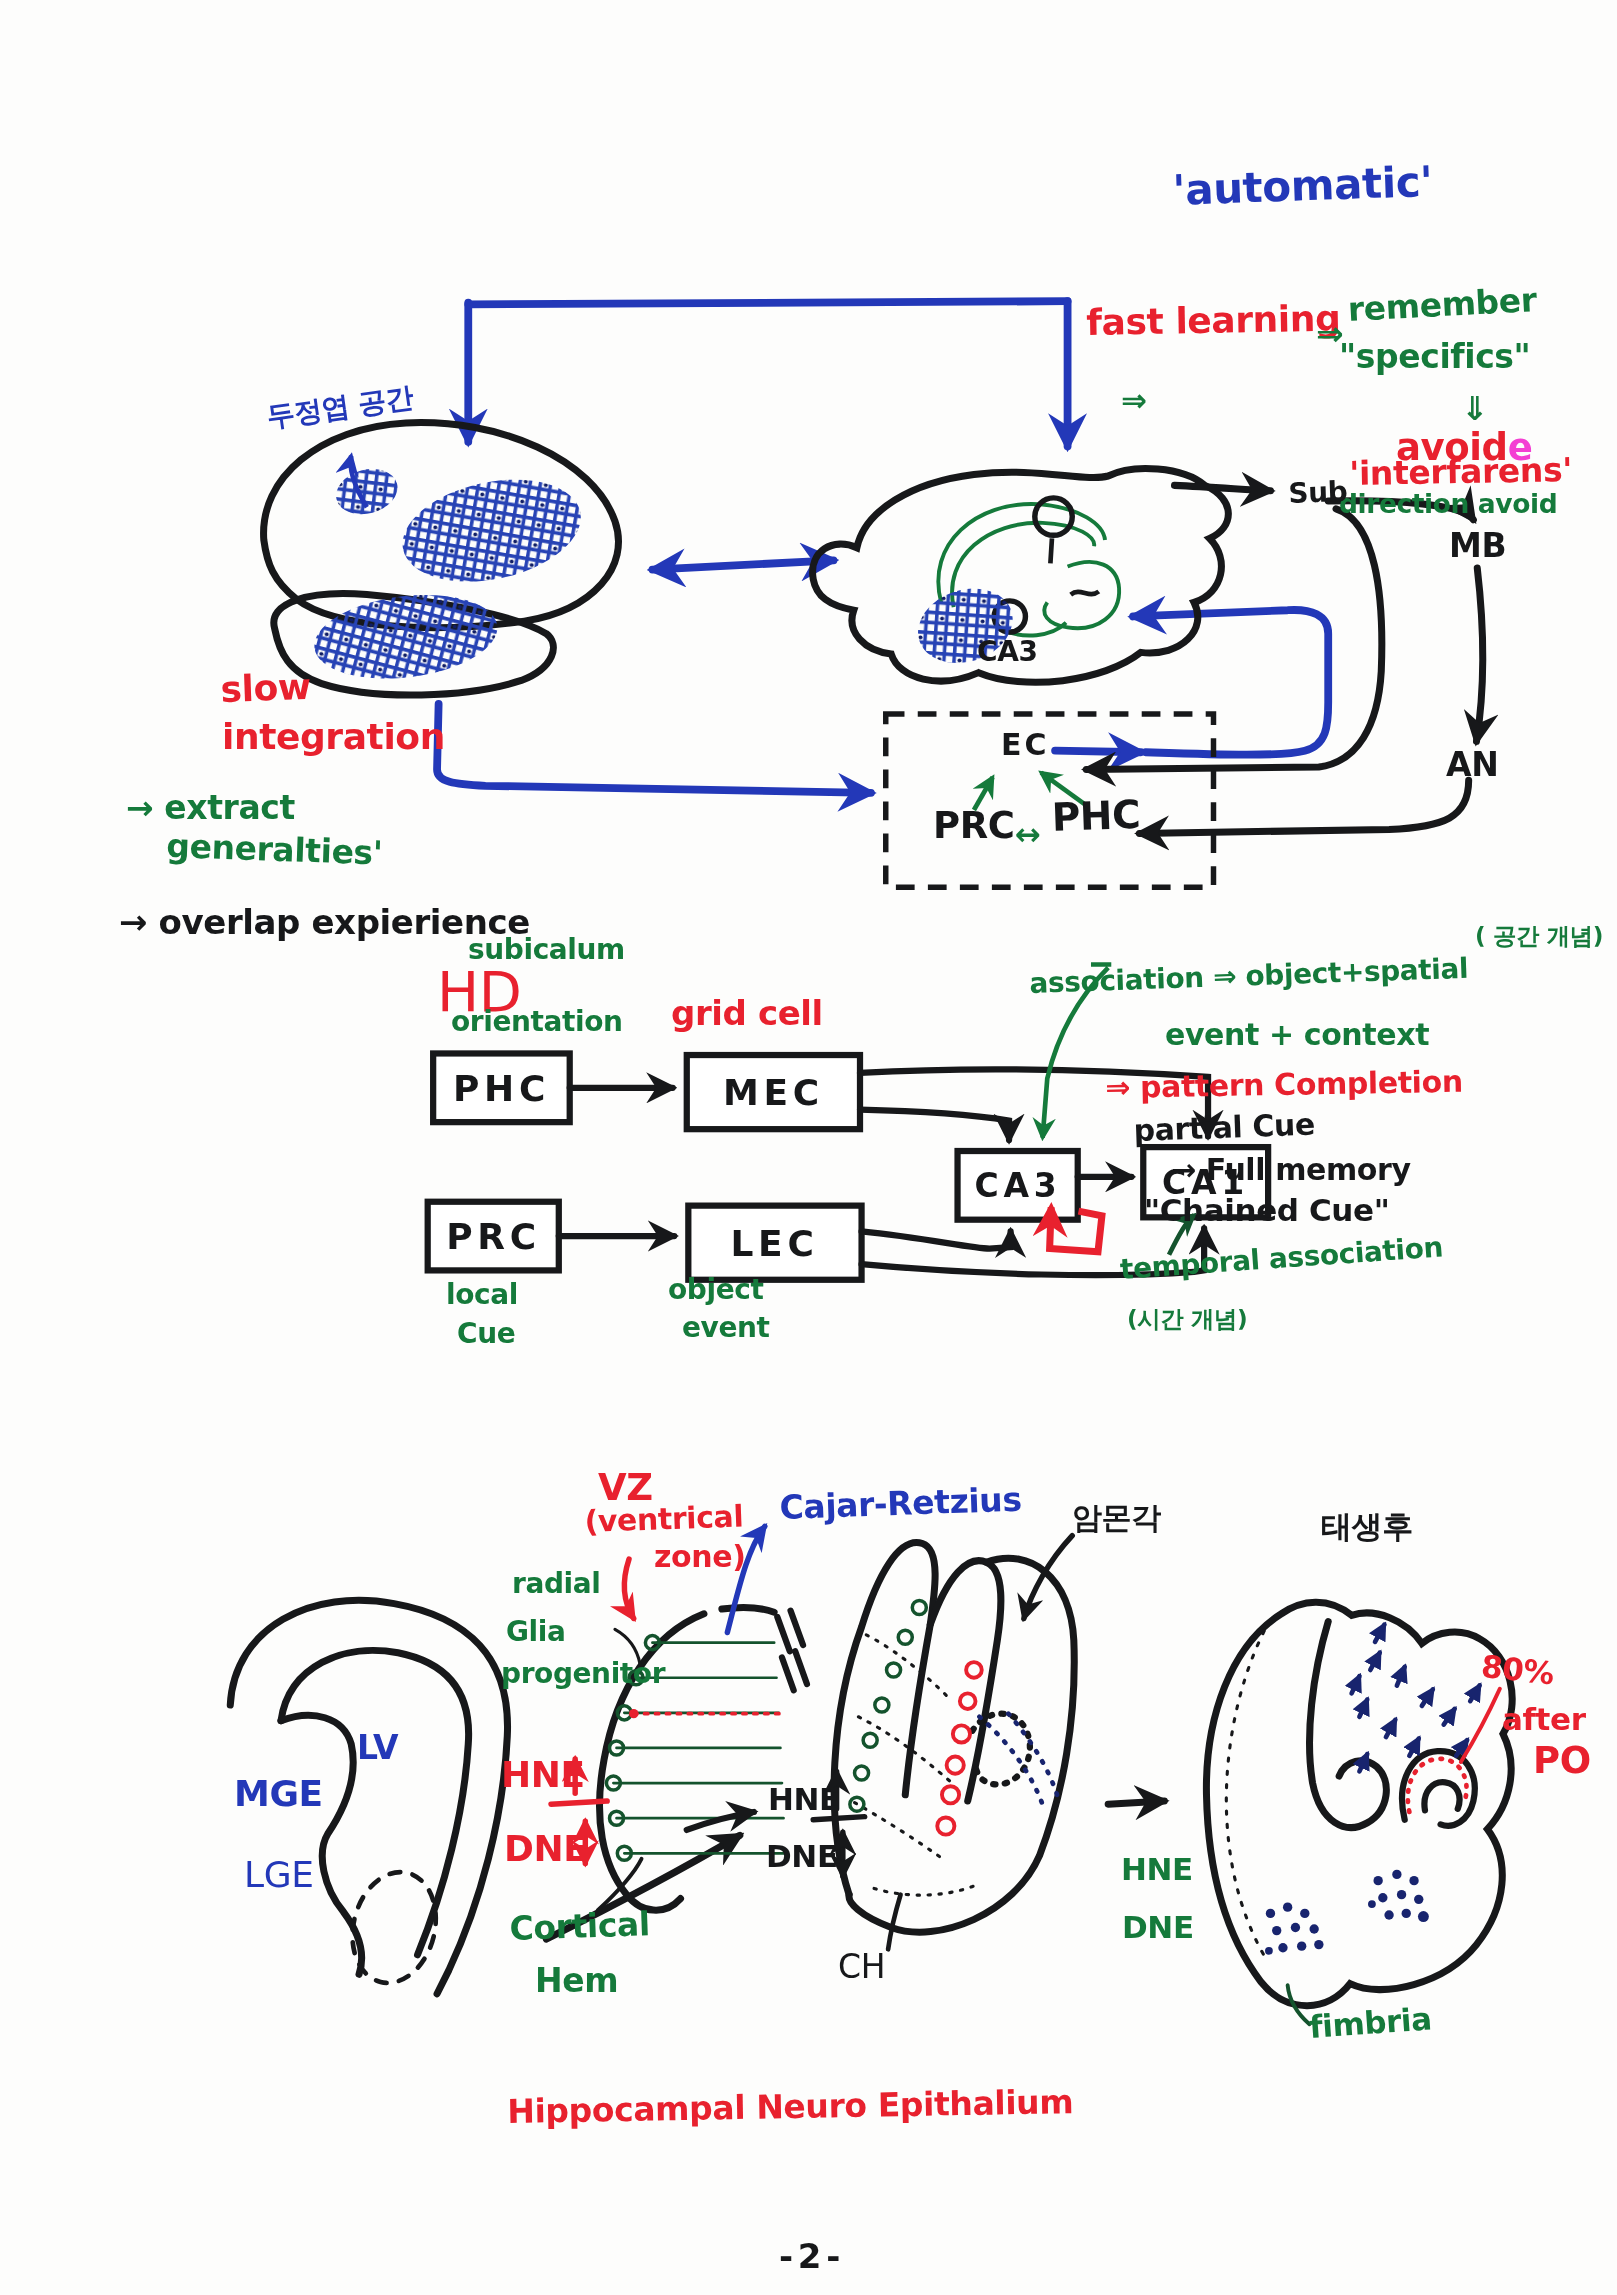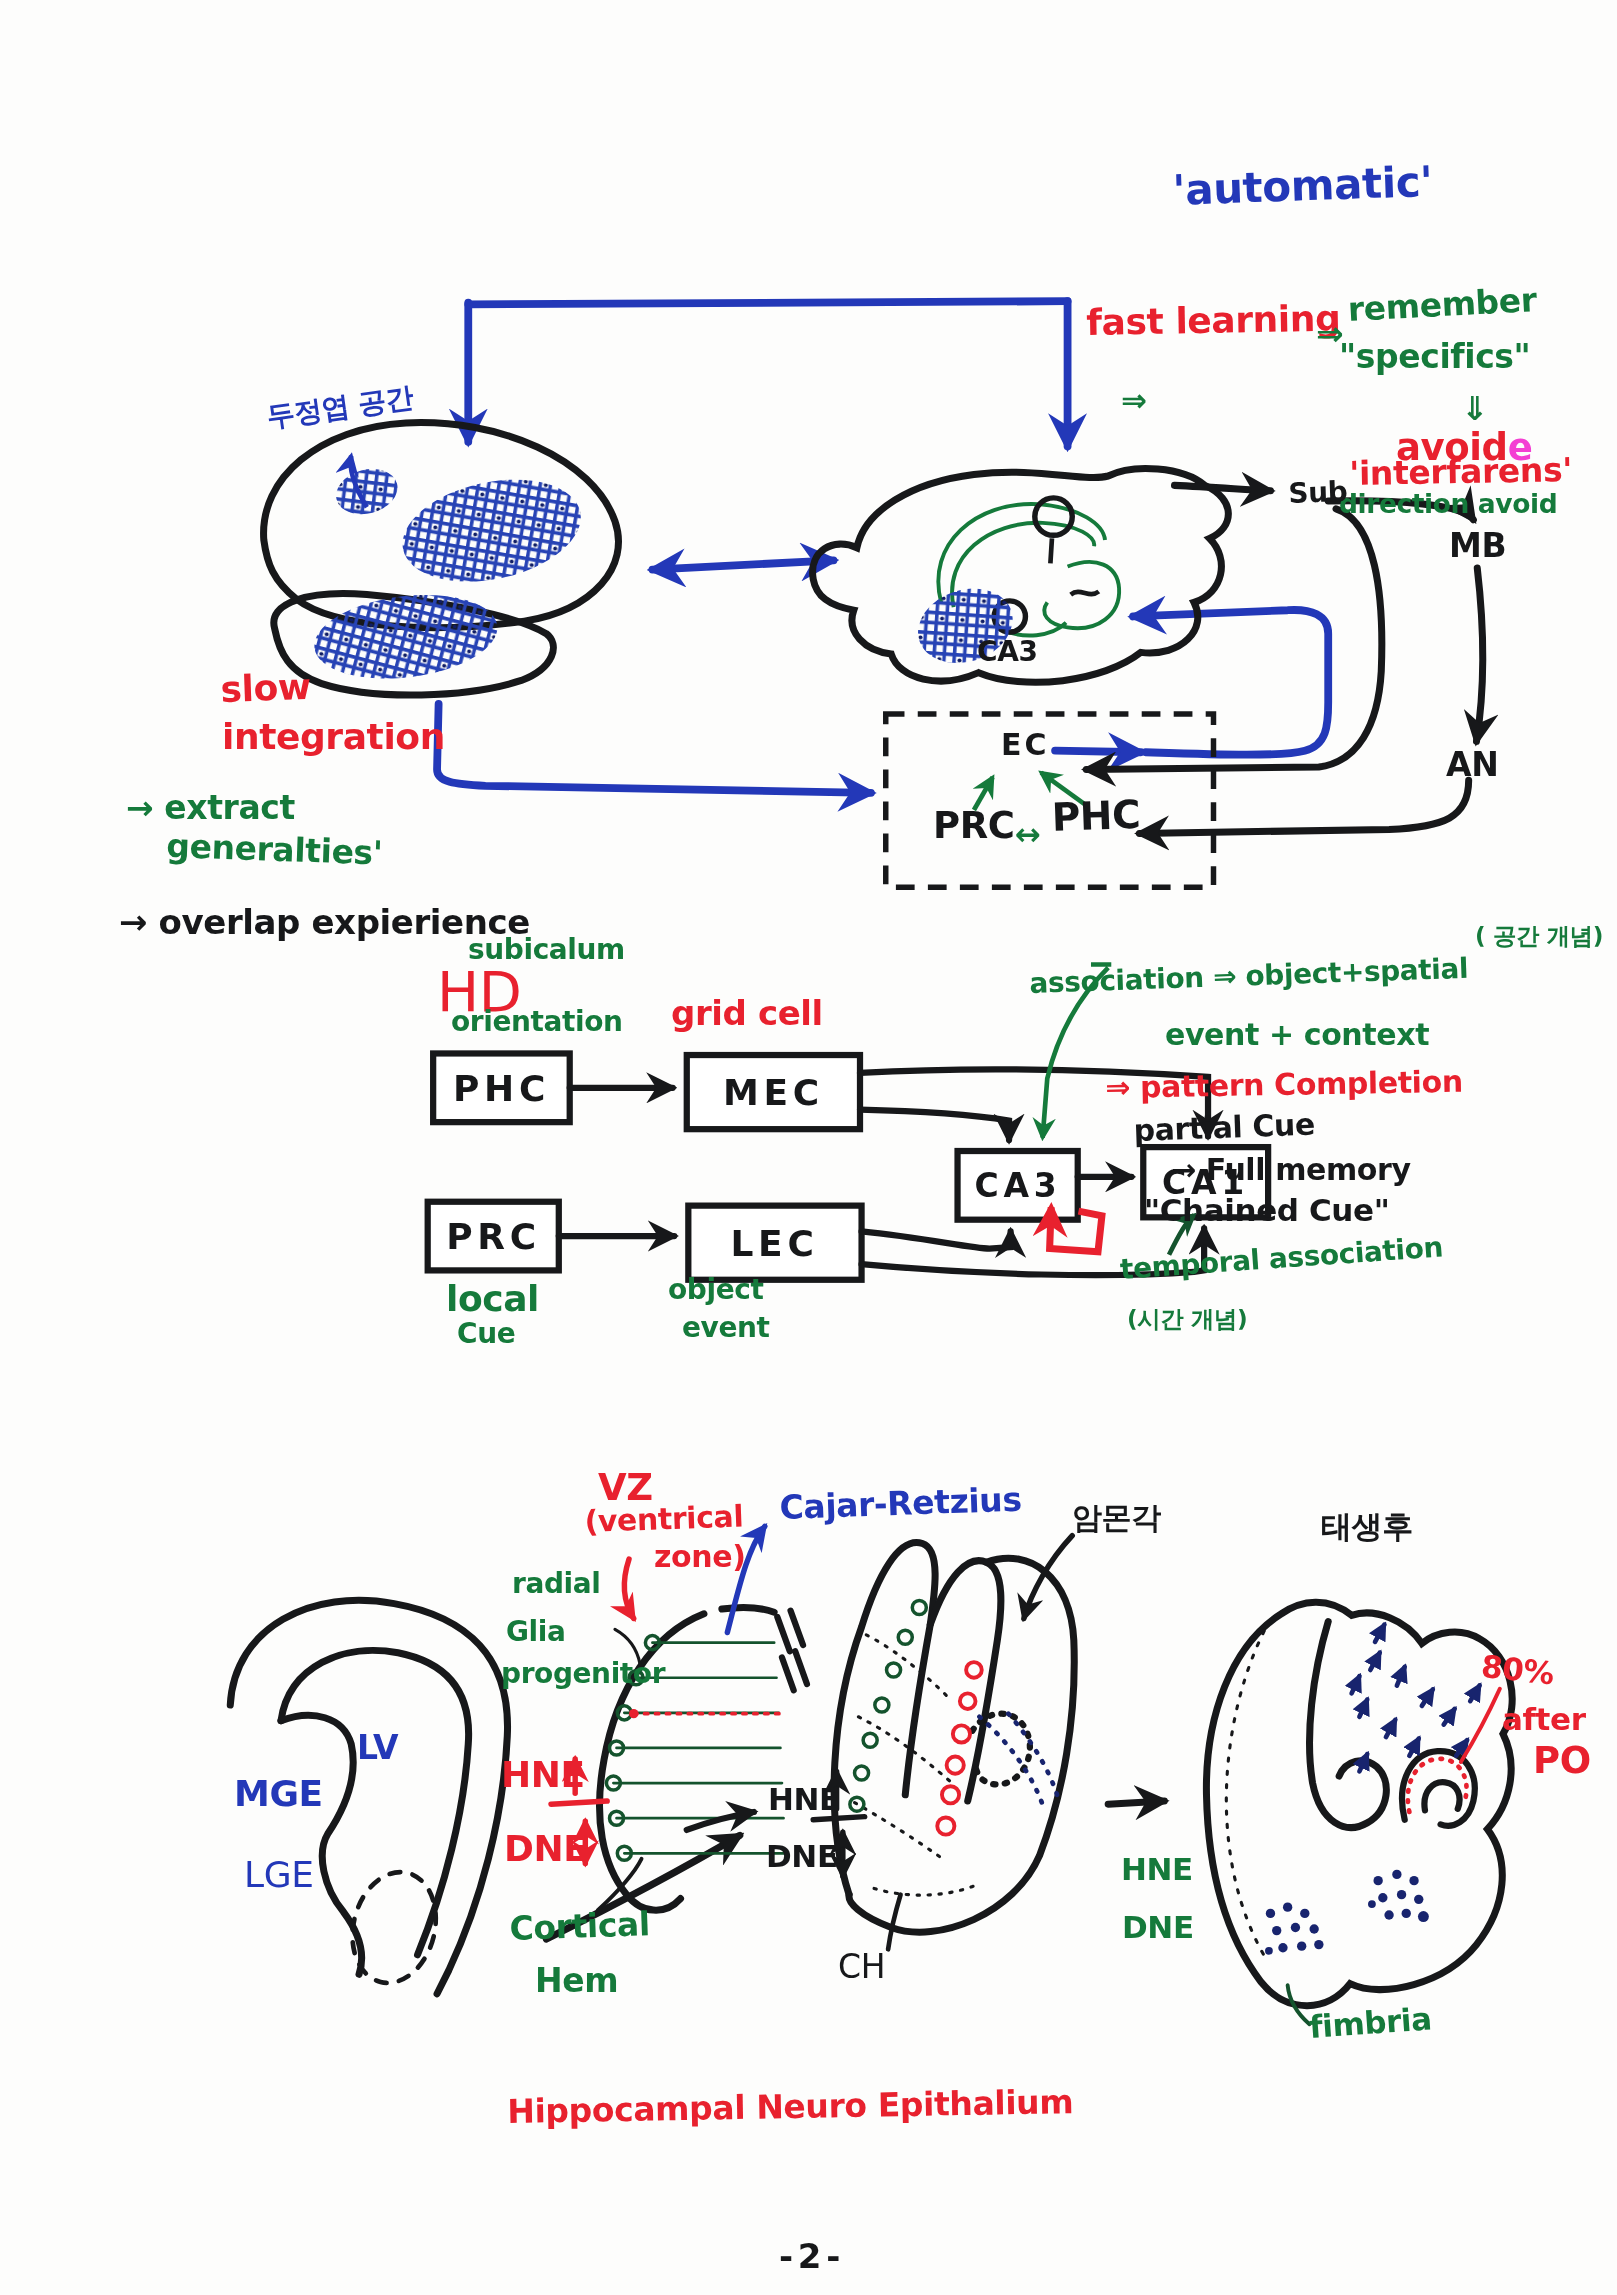--- a/index.html
+++ b/index.html
@@ -263,21 +263,21 @@
 
 <div class="lbl c-black" style="left:1001px;top:729px;font-size:30px;font-weight:700;letter-spacing:3.1px">EC</div>
 <div class="lbl c-black" style="left:933px;top:807px;font-size:37px;font-weight:700">PRC</div>
 <div class="lbl c-green" style="left:1015px;top:818px;font-size:31px">↔</div>
 <div class="lbl c-black" style="left:1051px;top:798px;font-size:39px;font-weight:700;transform:rotate(-2deg)">PHC</div>
 
 <div class="lbl c-green" style="left:468px;top:935px;font-size:28px">subicalum</div>
 <div class="lbl c-red" style="left:437px;top:963px;font-size:56px;font-weight:400">HD</div>
 <div class="lbl c-green" style="left:451px;top:1007px;font-size:28px">orientation</div>
 <div class="lbl c-red" style="left:671px;top:996px;font-size:34px">grid cell</div>
-<div class="lbl c-green" style="left:446px;top:1280px;font-size:36px">local</div>
+<div class="lbl c-green" style="left:446px;top:1280px;font-size:28px">local</div>
 <div class="lbl c-green" style="left:457px;top:1319px;font-size:28px">Cue</div>
 <div class="lbl c-green" style="left:668px;top:1275px;font-size:28px">object</div>
 <div class="lbl c-green" style="left:682px;top:1313px;font-size:28px">event</div>
 <div class="lbl c-green" style="left:1029px;top:969px;font-size:28px;transform:rotate(-2deg)">association ⇒ object+spatial</div>
 <div class="lbl c-green" style="left:1165px;top:1019px;font-size:30px">event + context</div>
 <div class="lbl c-green" style="left:1475px;top:924px;font-size:23.4px">( 공간 개념)</div>
 <div class="lbl c-red" style="left:1105px;top:1072px;font-size:30px;transform:rotate(-1deg)">⇒ pattern Completion</div>
 <div class="lbl c-black" style="left:1133px;top:1115px;font-size:30px;transform:rotate(-2deg)">partial Cue</div>
 <div class="lbl c-black" style="left:1171px;top:1154px;font-size:30px">→ Full memory</div>
 <div class="lbl c-black" style="left:1144px;top:1194px;font-size:31px">"Chained Cue"</div>

